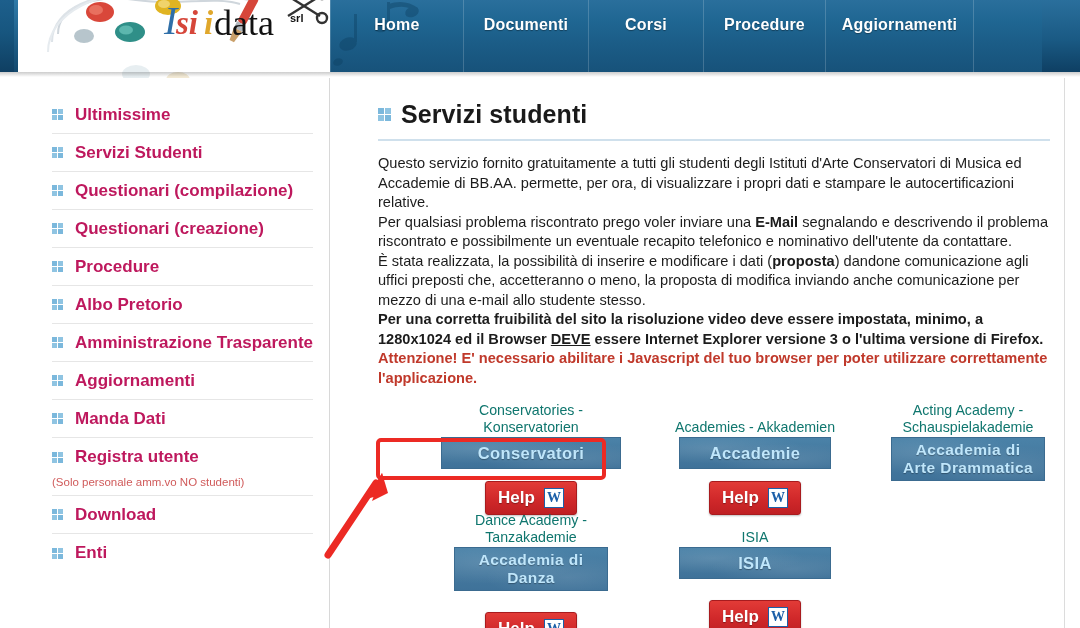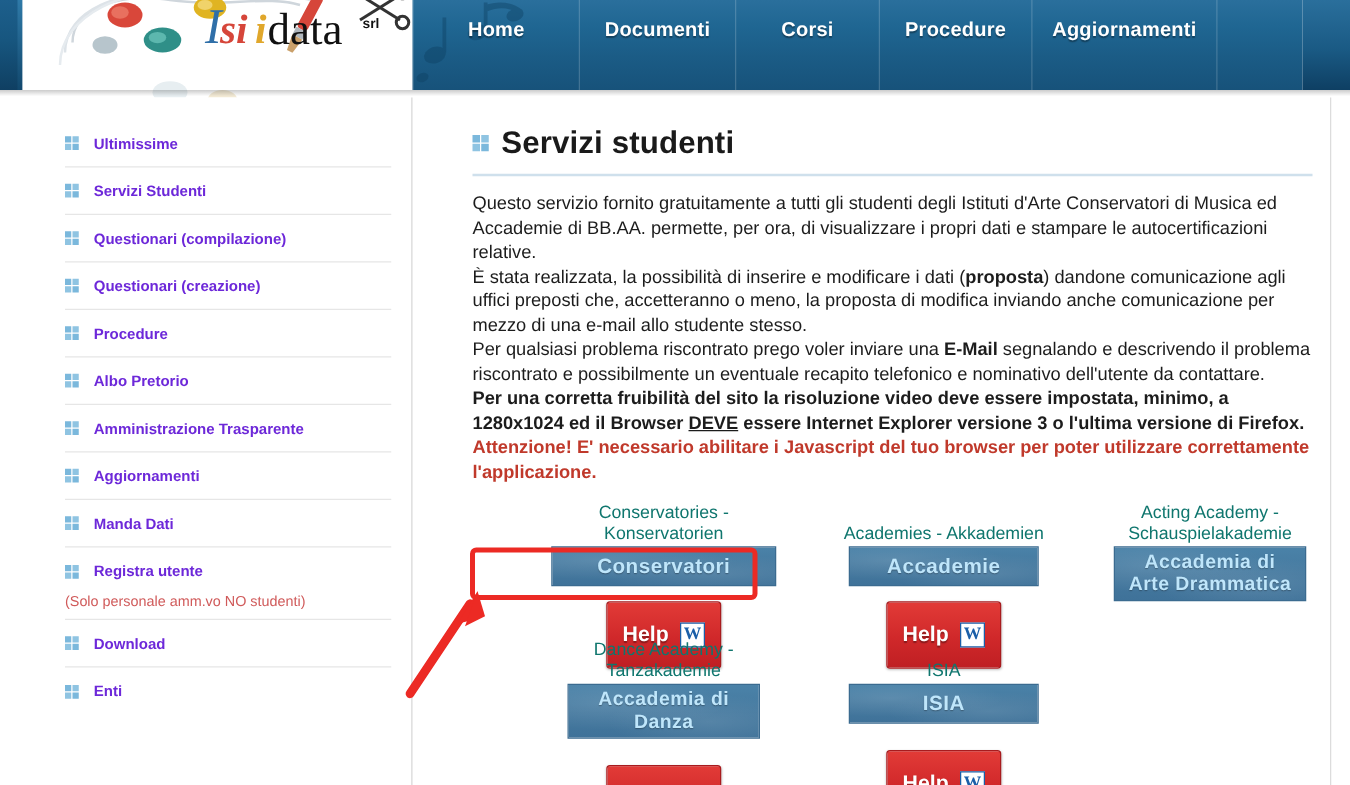--- a/index.html
+++ b/index.html
@@ -116,23 +116,23 @@
     margin-right: 12px;
     flex: 0 0 auto;
     display: grid;
     grid-template-columns: 5px 5px;
     grid-template-rows: 5px 5px;
     gap: 1px;
   }
   .dots i { display: block; background: #8fc4e2; }
   .dots i:nth-child(1), .dots i:nth-child(4) { background: #7bb8dc; }
   .side-label {
-    font-size: 12px;
+    font-size: 17px;
     font-weight: bold;
-    color: #6d28d9;
+    color: #be185d;
     white-space: nowrap;
   }
   .side-note {
     margin: 0 16px 0 34px;
     padding-bottom: 7px;
     font-size: 11.5px;
     color: #d05a5a;
     border-bottom: 1px solid #e6e6e6;
   }
 
@@ -212,21 +212,21 @@
     white-space: pre-line;
   }
   .help-btn {
     display: inline-flex;
     align-items: center;
     gap: 9px;
     margin-top: 12px;
     background: linear-gradient(180deg, #e23b37 0%, #d0282a 55%, #bf1f23 100%);
     border: 1px solid #a81b1e;
     border-radius: 3px;
-    padding: 16px 12px;
+    padding: 6px 12px;
     cursor: pointer;
     box-shadow: 0 1px 2px rgba(0,0,0,.25);
   }
   .help-btn .txt {
     color: #ffffff;
     font-size: 17px;
     font-weight: bold;
     text-shadow: 0 1px 1px rgba(0,0,0,.35);
   }
   .word-icon {
@@ -457,22 +457,22 @@
           <i></i>
           <i></i>
           <i></i>
         </span>
       <h1>Servizi studenti</h1>
     </div>
     <div class="title-rule"></div>
 
     <div class="body-text">
       <p>Questo servizio fornito gratuitamente a tutti gli studenti degli Istituti d'Arte Conservatori di Musica ed Accademie di BB.AA. permette, per ora, di visualizzare i propri dati e stampare le autocertificazioni relative.</p>
+      <p><span>Per qualsiasi problema riscontrato prego voler inviare una </span><b>E-Mail</b><span> segnalando e descrivendo il problema riscontrato e possibilmente un eventuale recapito telefonico e nominativo dell'utente da contattare.</span></p>
       <p><span>È stata realizzata, la possibilità di inserire e modificare i dati (</span><b>proposta</b><span>) dandone comunicazione agli uffici preposti che, accetteranno o meno, la proposta di modifica inviando anche comunicazione per mezzo di una e-mail allo studente stesso.</span></p>
-      <p><span>Per qualsiasi problema riscontrato prego voler inviare una </span><b>E-Mail</b><span> segnalando e descrivendo il problema riscontrato e possibilmente un eventuale recapito telefonico e nominativo dell'utente da contattare.</span></p>
       <p class="p-bold"><span>Per una corretta fruibilità del sito la risoluzione video deve essere impostata, minimo, a 1280x1024 ed il Browser </span><u>DEVE</u><span> essere Internet Explorer versione 3 o l'ultima versione di Firefox.</span></p>
       <p class="p-warn">Attenzione! E' necessario abilitare i Javascript del tuo browser per poter utilizzare correttamente l'applicazione.</p>
     </div>
 
     <div class="btn-grid">
 
       <div class="cell" style="left:38px; top:0; width:230px;">
         <div class="cell-caption">Conservatories -
 Konservatorien</div>
         <div class="blue-btn" style="width:180px;">Conservatori</div>

